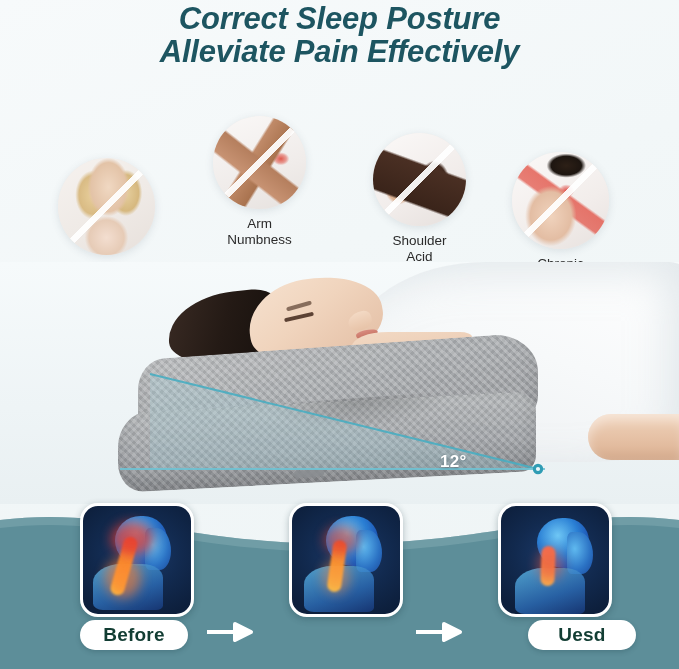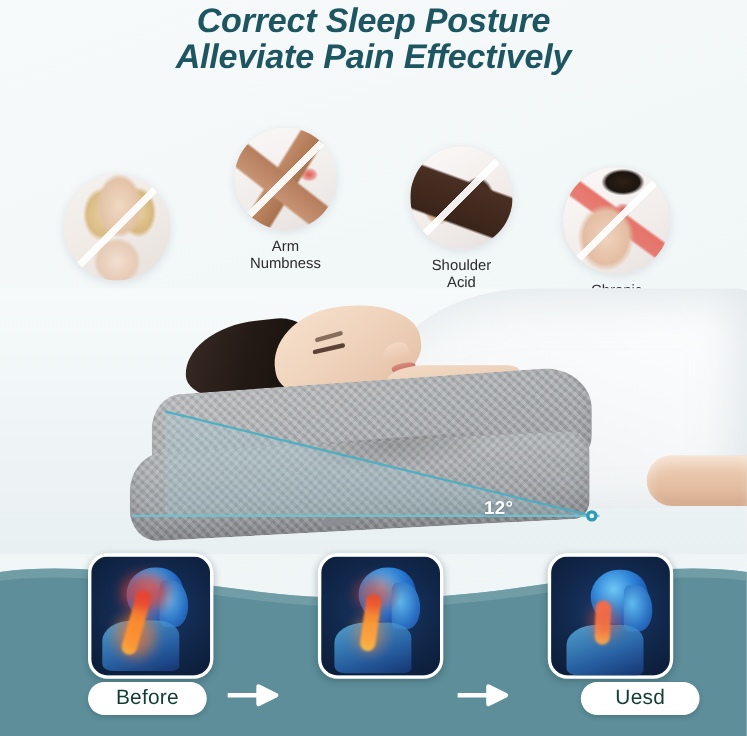--- a/index.html
+++ b/index.html
@@ -190,21 +190,21 @@
     background:linear-gradient(180deg,#ff5a2a 0%,#ff9b2f 45%,#ffd24a 100%);
     filter:blur(1.2px);opacity:.95;
   }
   .card .hotglow{
     position:absolute;border-radius:50%;filter:blur(6px);
   }
   .pill{
     position:absolute;height:30px;border-radius:16px;background:#ffffff;
     box-shadow:0 2px 5px rgba(20,50,60,.22);
     display:flex;align-items:center;justify-content:center;
-    font-size:19px;font-weight:400;color:#123d33;letter-spacing:.2px;
+    font-size:19px;font-weight:700;color:#123d33;letter-spacing:.2px;
   }
   .arrow{position:absolute;top:628px;width:56px;height:22px;}
 </style>
 </head>
 <body>
 
 <div id="page">
 
   <div class="headline">
     <span>Correct Sleep Posture</span>

